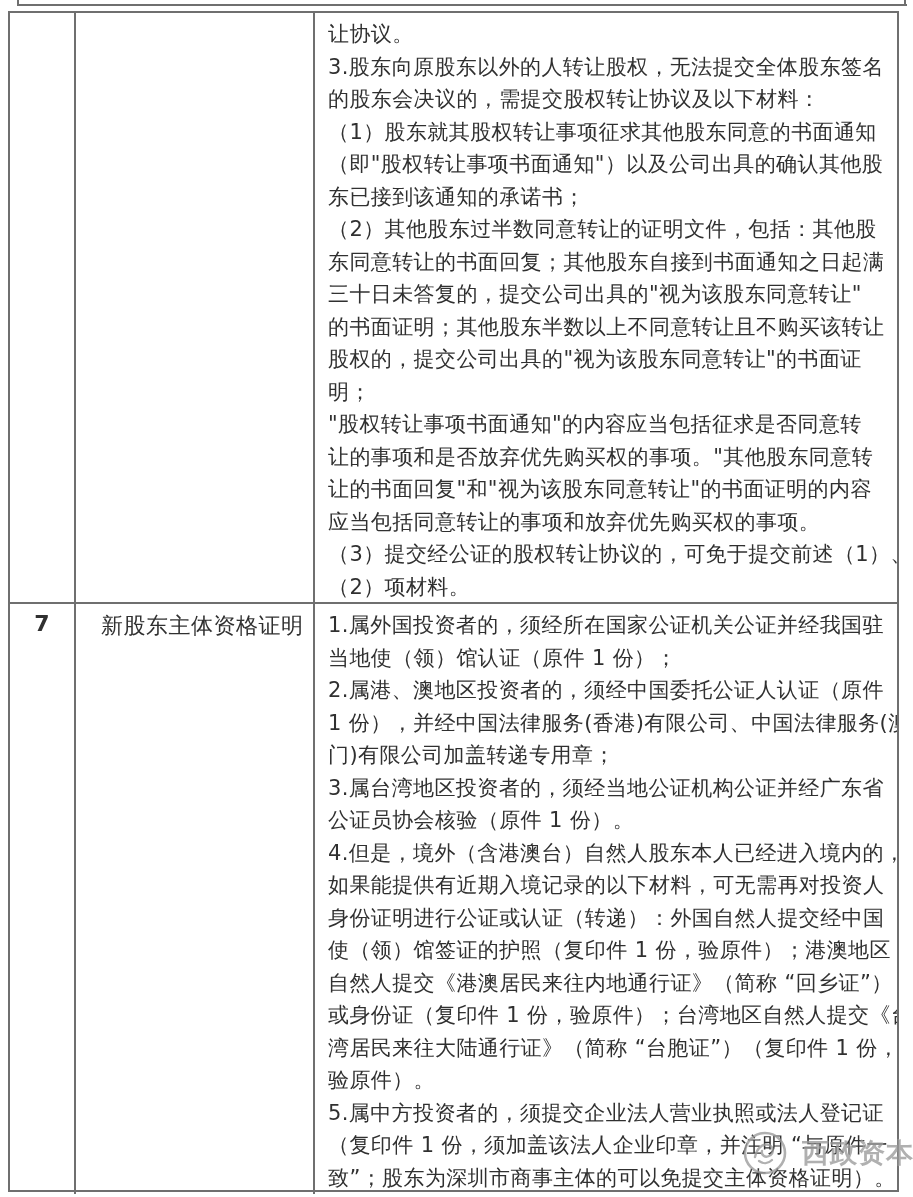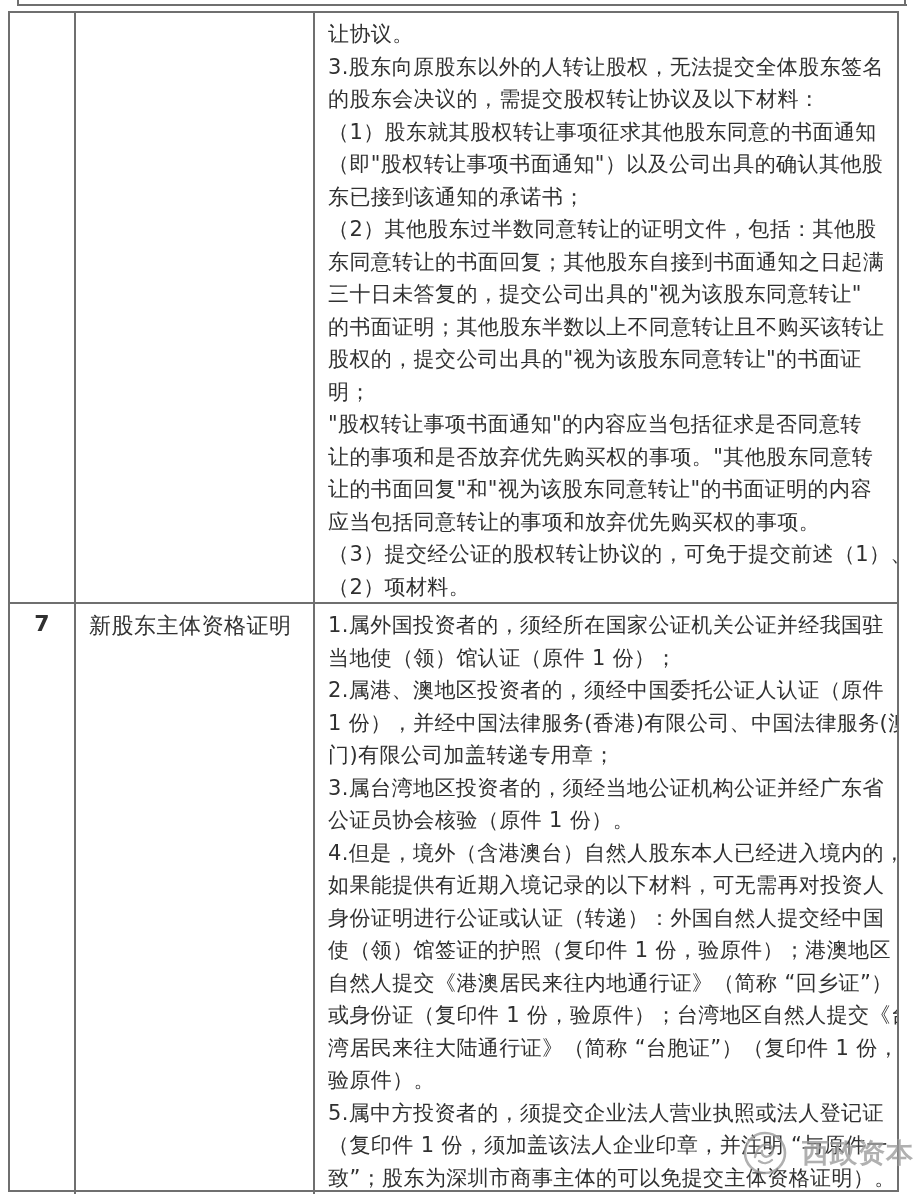--- a/index.html
+++ b/index.html
@@ -41,21 +41,21 @@
   .cell-no{
     border-right:2px solid var(--border);
     text-align:center;
     font-size:22px;
     padding-top:7px;
     font-weight:bold;
   }
   .cell-title{
     border-right:2px solid var(--border);
     font-size:22px;
-    padding:7px 4px 0 13px;
+    padding:7px 4px 0 25px;
     letter-spacing:0.5px;
     white-space:pre;
   }
   .cell-content{
     font-size:21px;
     line-height:32.5px;
     padding:5px 2px 0 13px;
     letter-spacing:0.4px;
     white-space:pre;
   }

